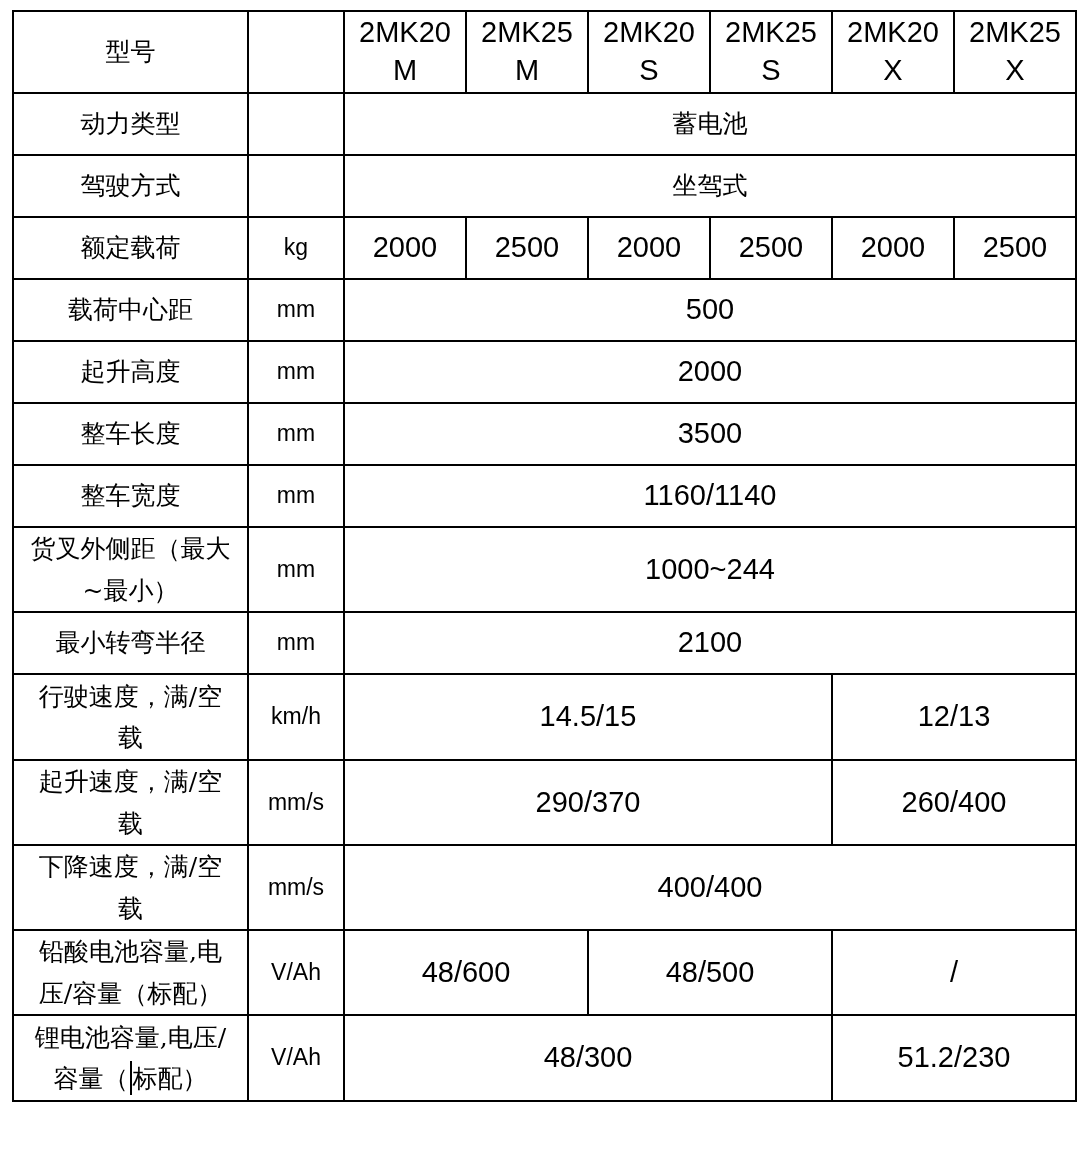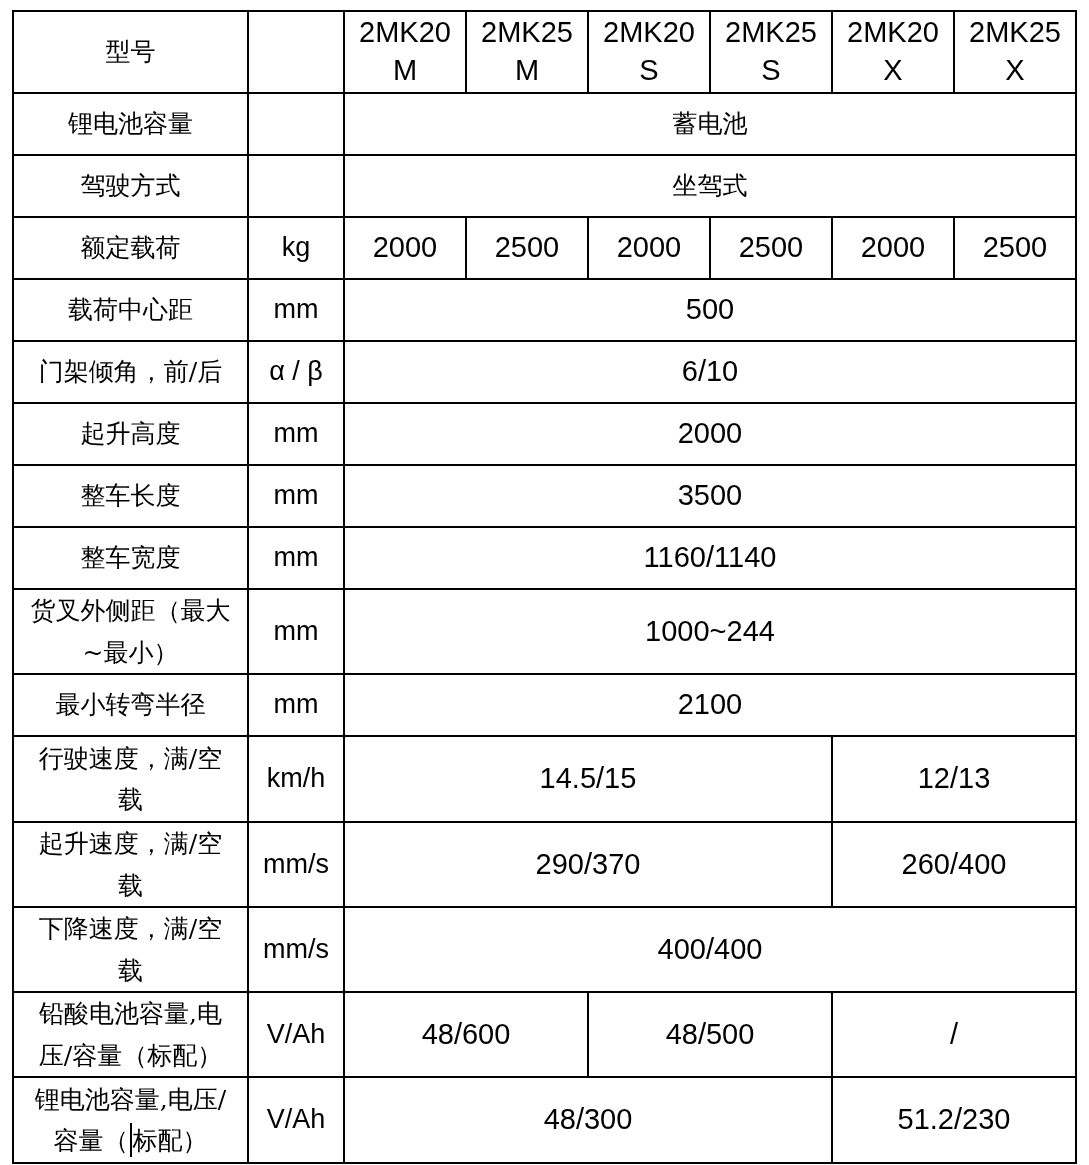--- a/index.html
+++ b/index.html
@@ -38,21 +38,21 @@
     line-height: 1.66;
   }
   
   .val {
     font-family: "Liberation Sans", sans-serif;
     font-size: 29px;
     line-height: 1.3;
   }
   .unit {
     font-family: "Liberation Sans", sans-serif;
-    font-size: 27px;
+    font-size: 23px;
     line-height: 1.3;
   }
   
   .h82 { height: 82px; }
   .h62 { height: 62px; }
   .h80 { height: 80px; padding-left: 9px; }
   .h84 { height: 84px; }
   .h85 { height: 85px; }
   .h86 { height: 86px; }
   
@@ -93,21 +93,21 @@
 S</td>
       <td class="val">2MK25
 S</td>
       <td class="val">2MK20
 X</td>
       <td class="val">2MK25
 X</td>
     </tr>
 
     <tr class="h62">
-      <td class="lbl">锂电池容量</td>
+      <td class="lbl">动力类型</td>
       <td class="unit"></td>
       <td class="lbl" colspan="6">蓄电池</td>
     </tr>
 
     <tr class="h62">
       <td class="lbl">驾驶方式</td>
       <td class="unit"></td>
       <td class="lbl" colspan="6">坐驾式</td>
     </tr>
 
@@ -121,25 +121,20 @@
       <td class="val">2000</td>
       <td class="val">2500</td>
     </tr>
 
     <tr class="h62">
       <td class="lbl">载荷中心距</td>
       <td class="unit">mm</td>
       <td class="val" colspan="6">500</td>
     </tr>
 
-    <tr class="h62">
-      <td class="lbl">门架倾角，前/后</td>
-      <td class="unit">α / β</td>
-      <td class="val" colspan="6">6/10</td>
-    </tr>
 
     <tr class="h62">
       <td class="lbl">起升高度</td>
       <td class="unit">mm</td>
       <td class="val" colspan="6">2000</td>
     </tr>
 
     <tr class="h62">
       <td class="lbl">整车长度</td>
       <td class="unit">mm</td>

